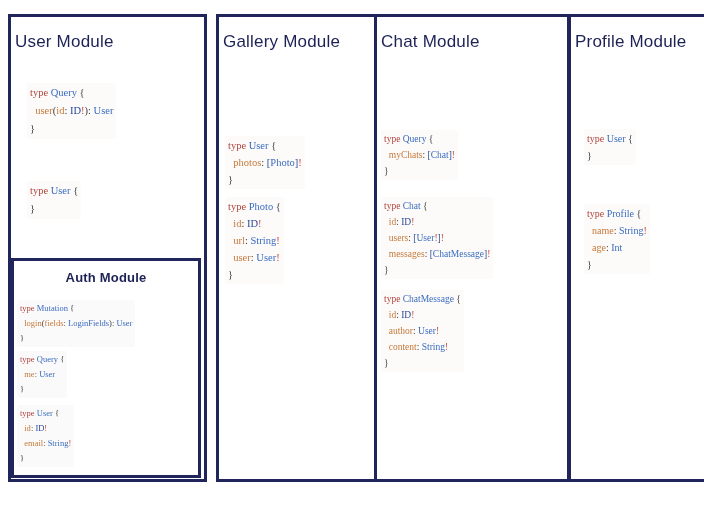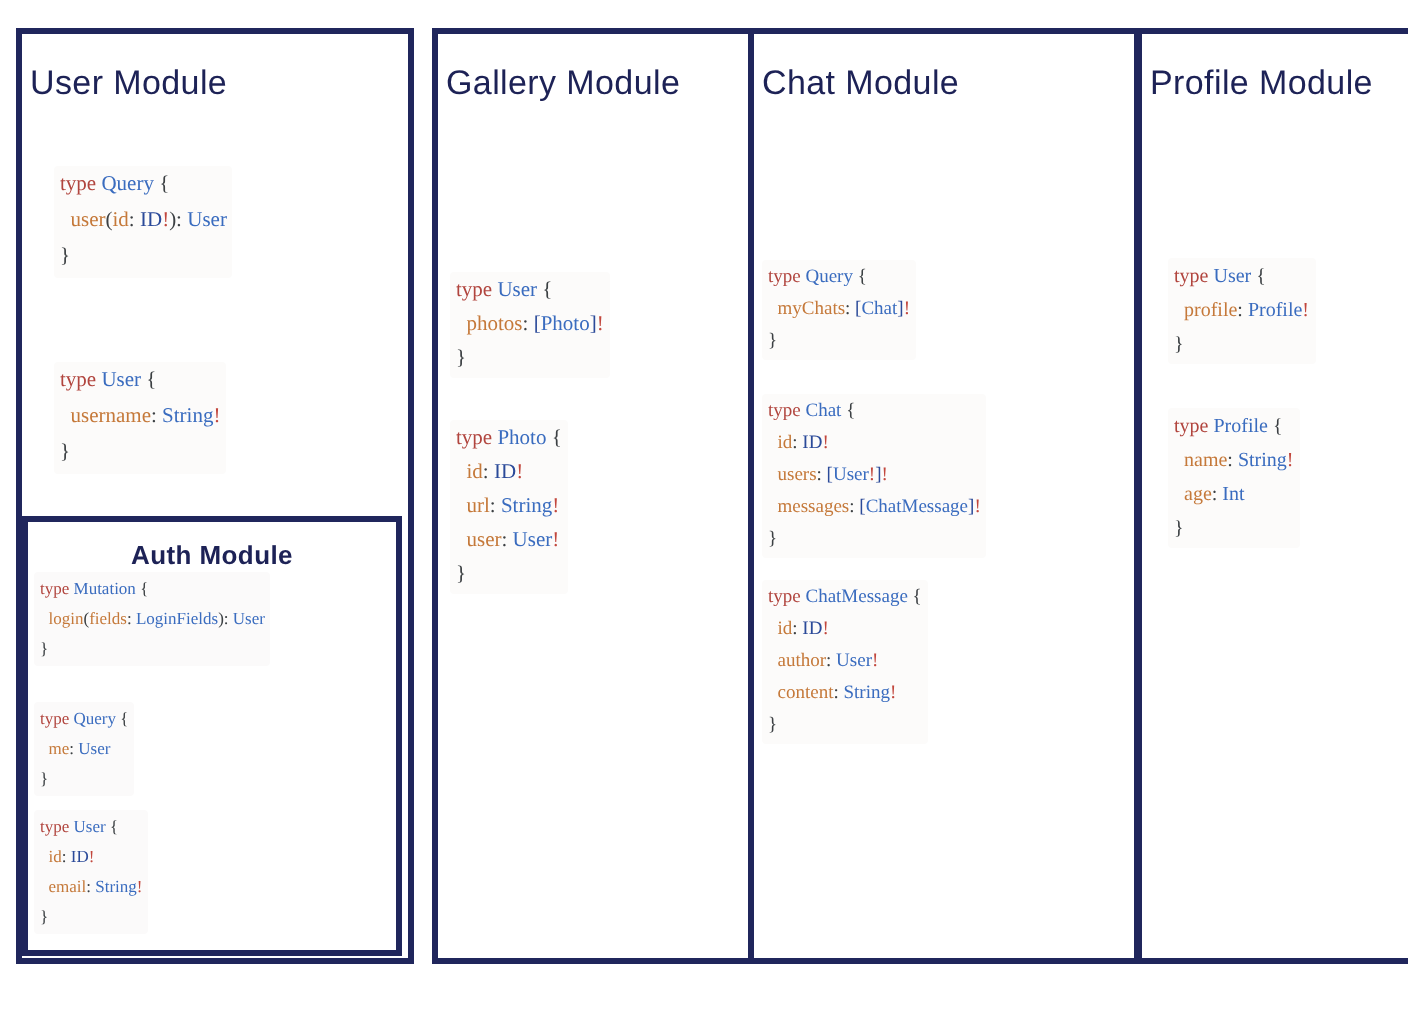--- a/index.html
+++ b/index.html
@@ -22,52 +22,52 @@
     margin:15px 4px 0;text-align:left;font-size:17px;font-weight:normal;
     color:var(--title);letter-spacing:.2px;
   }
   .code{
     position:absolute;margin:0;font-family:Liberation Serif, serif;
     white-space:pre;background:#fcfbfa;padding:1px 3px;border-radius:2px;
   }
   .p1 .code{font-size:10.5px;line-height:18px;left:16px}
   .p1 .c1{top:66px}.p1 .c2{top:164px}
   .p2 .code{font-size:10.5px;line-height:17px;left:6px}
-  .p2 .c1{top:119px}.p2 .c2{top:193px}
+  .p2 .c1{top:119px}.p2 .c2{top:180px}
   .p3 .code{font-size:9.5px;line-height:16px;left:4px}
   .p3 .c1{top:113px}.p3 .c2{top:180px}.p3 .c3{top:273px}
   .p4 .code{font-size:10px;line-height:17px;left:13px}
   .p4 .c1{top:112px}.p4 .c2{top:187px}
   .subbox{
     position:absolute;left:0;top:241px;width:190px;height:220px;
     box-sizing:border-box;border:3px solid var(--navy);background:#fff;
   }
   .sub-title{
     margin:9px 4px 16px;text-align:center;font-size:13px;font-weight:bold;
     color:var(--title);letter-spacing:.2px;
   }
   .subbox .code{font-size:8.5px;line-height:15px;left:3px;background:#fbfafa}
-  .subbox .c1{top:25px}.subbox .c2{top:90px}.subbox .c3{top:144px}
+  .subbox .c1{top:39px}.subbox .c2{top:90px}.subbox .c3{top:144px}
   .tk-k{color:var(--kw)}
   .tk-t{color:var(--type)}
   .tk-f{color:var(--field)}
   .tk-p{color:var(--punct)}
   .tk-n{color:var(--literal)}
   .tk-b{color:var(--bang)}
 </style>
 </head>
 <body style="--navy: #20265c; --title: #1d2256; --kw: #b1453e; --type: #3a6cbf; --field: #c5793a; --punct: #3c4043; --literal: #2b4a99; --bang: #c2473d;">
 
 <div class="board">
 
 <section class="panel p1">
       <h2 class="panel-title">User Module</h2>
       <div>
         <pre class="code c1"><div><span class="tk-k">type</span><span class="tk-p"> </span><span class="tk-t">Query</span><span class="tk-p"> {</span></div><div><span class="tk-p">  </span><span class="tk-f">user</span><span class="tk-p">(</span><span class="tk-f">id</span><span class="tk-p">: </span><span class="tk-n">ID</span><span class="tk-b">!</span><span class="tk-p">): </span><span class="tk-t">User</span></div><div><span class="tk-p">}</span></div></pre>
-        <pre class="code c2"><div><span class="tk-k">type</span><span class="tk-p"> </span><span class="tk-t">User</span><span class="tk-p"> {</span></div><div><span class="tk-p">  </span><span class="tk-f">username</span><span class="tk-p">: </span><span class="tk-t">String</span><span class="tk-b">!</span></div><div><span class="tk-p">}</span></div></pre>
+        <pre class="code c2"><div><span class="tk-k">type</span><span class="tk-p"> </span><span class="tk-t">User</span><span class="tk-p"> {</span></div><div><span class="tk-p">}</span></div></pre>
       </div>
       <div class="subbox">
         <h3 class="sub-title">Auth Module</h3>
         <div>
           <pre class="code c1"><div><span class="tk-k">type</span><span class="tk-p"> </span><span class="tk-t">Mutation</span><span class="tk-p"> {</span></div><div><span class="tk-p">  </span><span class="tk-f">login</span><span class="tk-p">(</span><span class="tk-f">fields</span><span class="tk-p">: </span><span class="tk-t">LoginFields</span><span class="tk-p">): </span><span class="tk-t">User</span></div><div><span class="tk-p">}</span></div></pre>
           <pre class="code c2"><div><span class="tk-k">type</span><span class="tk-p"> </span><span class="tk-t">Query</span><span class="tk-p"> {</span></div><div><span class="tk-p">  </span><span class="tk-f">me</span><span class="tk-p">: </span><span class="tk-t">User</span></div><div><span class="tk-p">}</span></div></pre>
           <pre class="code c3"><div><span class="tk-k">type</span><span class="tk-p"> </span><span class="tk-t">User</span><span class="tk-p"> {</span></div><div><span class="tk-p">  </span><span class="tk-f">id</span><span class="tk-p">: </span><span class="tk-n">ID</span><span class="tk-b">!</span></div><div><span class="tk-p">  </span><span class="tk-f">email</span><span class="tk-p">: </span><span class="tk-t">String</span><span class="tk-b">!</span></div><div><span class="tk-p">}</span></div></pre>
         </div>
       </div>
     </section>
@@ -84,18 +84,18 @@
       <div>
         <pre class="code c1"><div><span class="tk-k">type</span><span class="tk-p"> </span><span class="tk-t">Query</span><span class="tk-p"> {</span></div><div><span class="tk-p">  </span><span class="tk-f">myChats</span><span class="tk-p">: </span><span class="tk-n">[</span><span class="tk-t">Chat</span><span class="tk-n">]</span><span class="tk-b">!</span></div><div><span class="tk-p">}</span></div></pre>
         <pre class="code c2"><div><span class="tk-k">type</span><span class="tk-p"> </span><span class="tk-t">Chat</span><span class="tk-p"> {</span></div><div><span class="tk-p">  </span><span class="tk-f">id</span><span class="tk-p">: </span><span class="tk-n">ID</span><span class="tk-b">!</span></div><div><span class="tk-p">  </span><span class="tk-f">users</span><span class="tk-p">: </span><span class="tk-n">[</span><span class="tk-t">User</span><span class="tk-b">!</span><span class="tk-n">]</span><span class="tk-b">!</span></div><div><span class="tk-p">  </span><span class="tk-f">messages</span><span class="tk-p">: </span><span class="tk-n">[</span><span class="tk-t">ChatMessage</span><span class="tk-n">]</span><span class="tk-b">!</span></div><div><span class="tk-p">}</span></div></pre>
         <pre class="code c3"><div><span class="tk-k">type</span><span class="tk-p"> </span><span class="tk-t">ChatMessage</span><span class="tk-p"> {</span></div><div><span class="tk-p">  </span><span class="tk-f">id</span><span class="tk-p">: </span><span class="tk-n">ID</span><span class="tk-b">!</span></div><div><span class="tk-p">  </span><span class="tk-f">author</span><span class="tk-p">: </span><span class="tk-t">User</span><span class="tk-b">!</span></div><div><span class="tk-p">  </span><span class="tk-f">content</span><span class="tk-p">: </span><span class="tk-t">String</span><span class="tk-b">!</span></div><div><span class="tk-p">}</span></div></pre>
       </div>
 
     </section>
     <section class="panel p4">
       <h2 class="panel-title">Profile Module</h2>
       <div>
-        <pre class="code c1"><div><span class="tk-k">type</span><span class="tk-p"> </span><span class="tk-t">User</span><span class="tk-p"> {</span></div><div><span class="tk-p">  </span><span class="tk-f">profile</span><span class="tk-p">: </span><span class="tk-t">Profile</span><span class="tk-b">!</span></div><div><span class="tk-p">}</span></div></pre>
+        <pre class="code c1"><div><span class="tk-k">type</span><span class="tk-p"> </span><span class="tk-t">User</span><span class="tk-p"> {</span></div><div><span class="tk-p">}</span></div></pre>
         <pre class="code c2"><div><span class="tk-k">type</span><span class="tk-p"> </span><span class="tk-t">Profile</span><span class="tk-p"> {</span></div><div><span class="tk-p">  </span><span class="tk-f">name</span><span class="tk-p">: </span><span class="tk-t">String</span><span class="tk-b">!</span></div><div><span class="tk-p">  </span><span class="tk-f">age</span><span class="tk-p">: </span><span class="tk-t">Int</span></div><div><span class="tk-p">}</span></div></pre>
       </div>
 
     </section>
   </div>
 
 </body></html>

